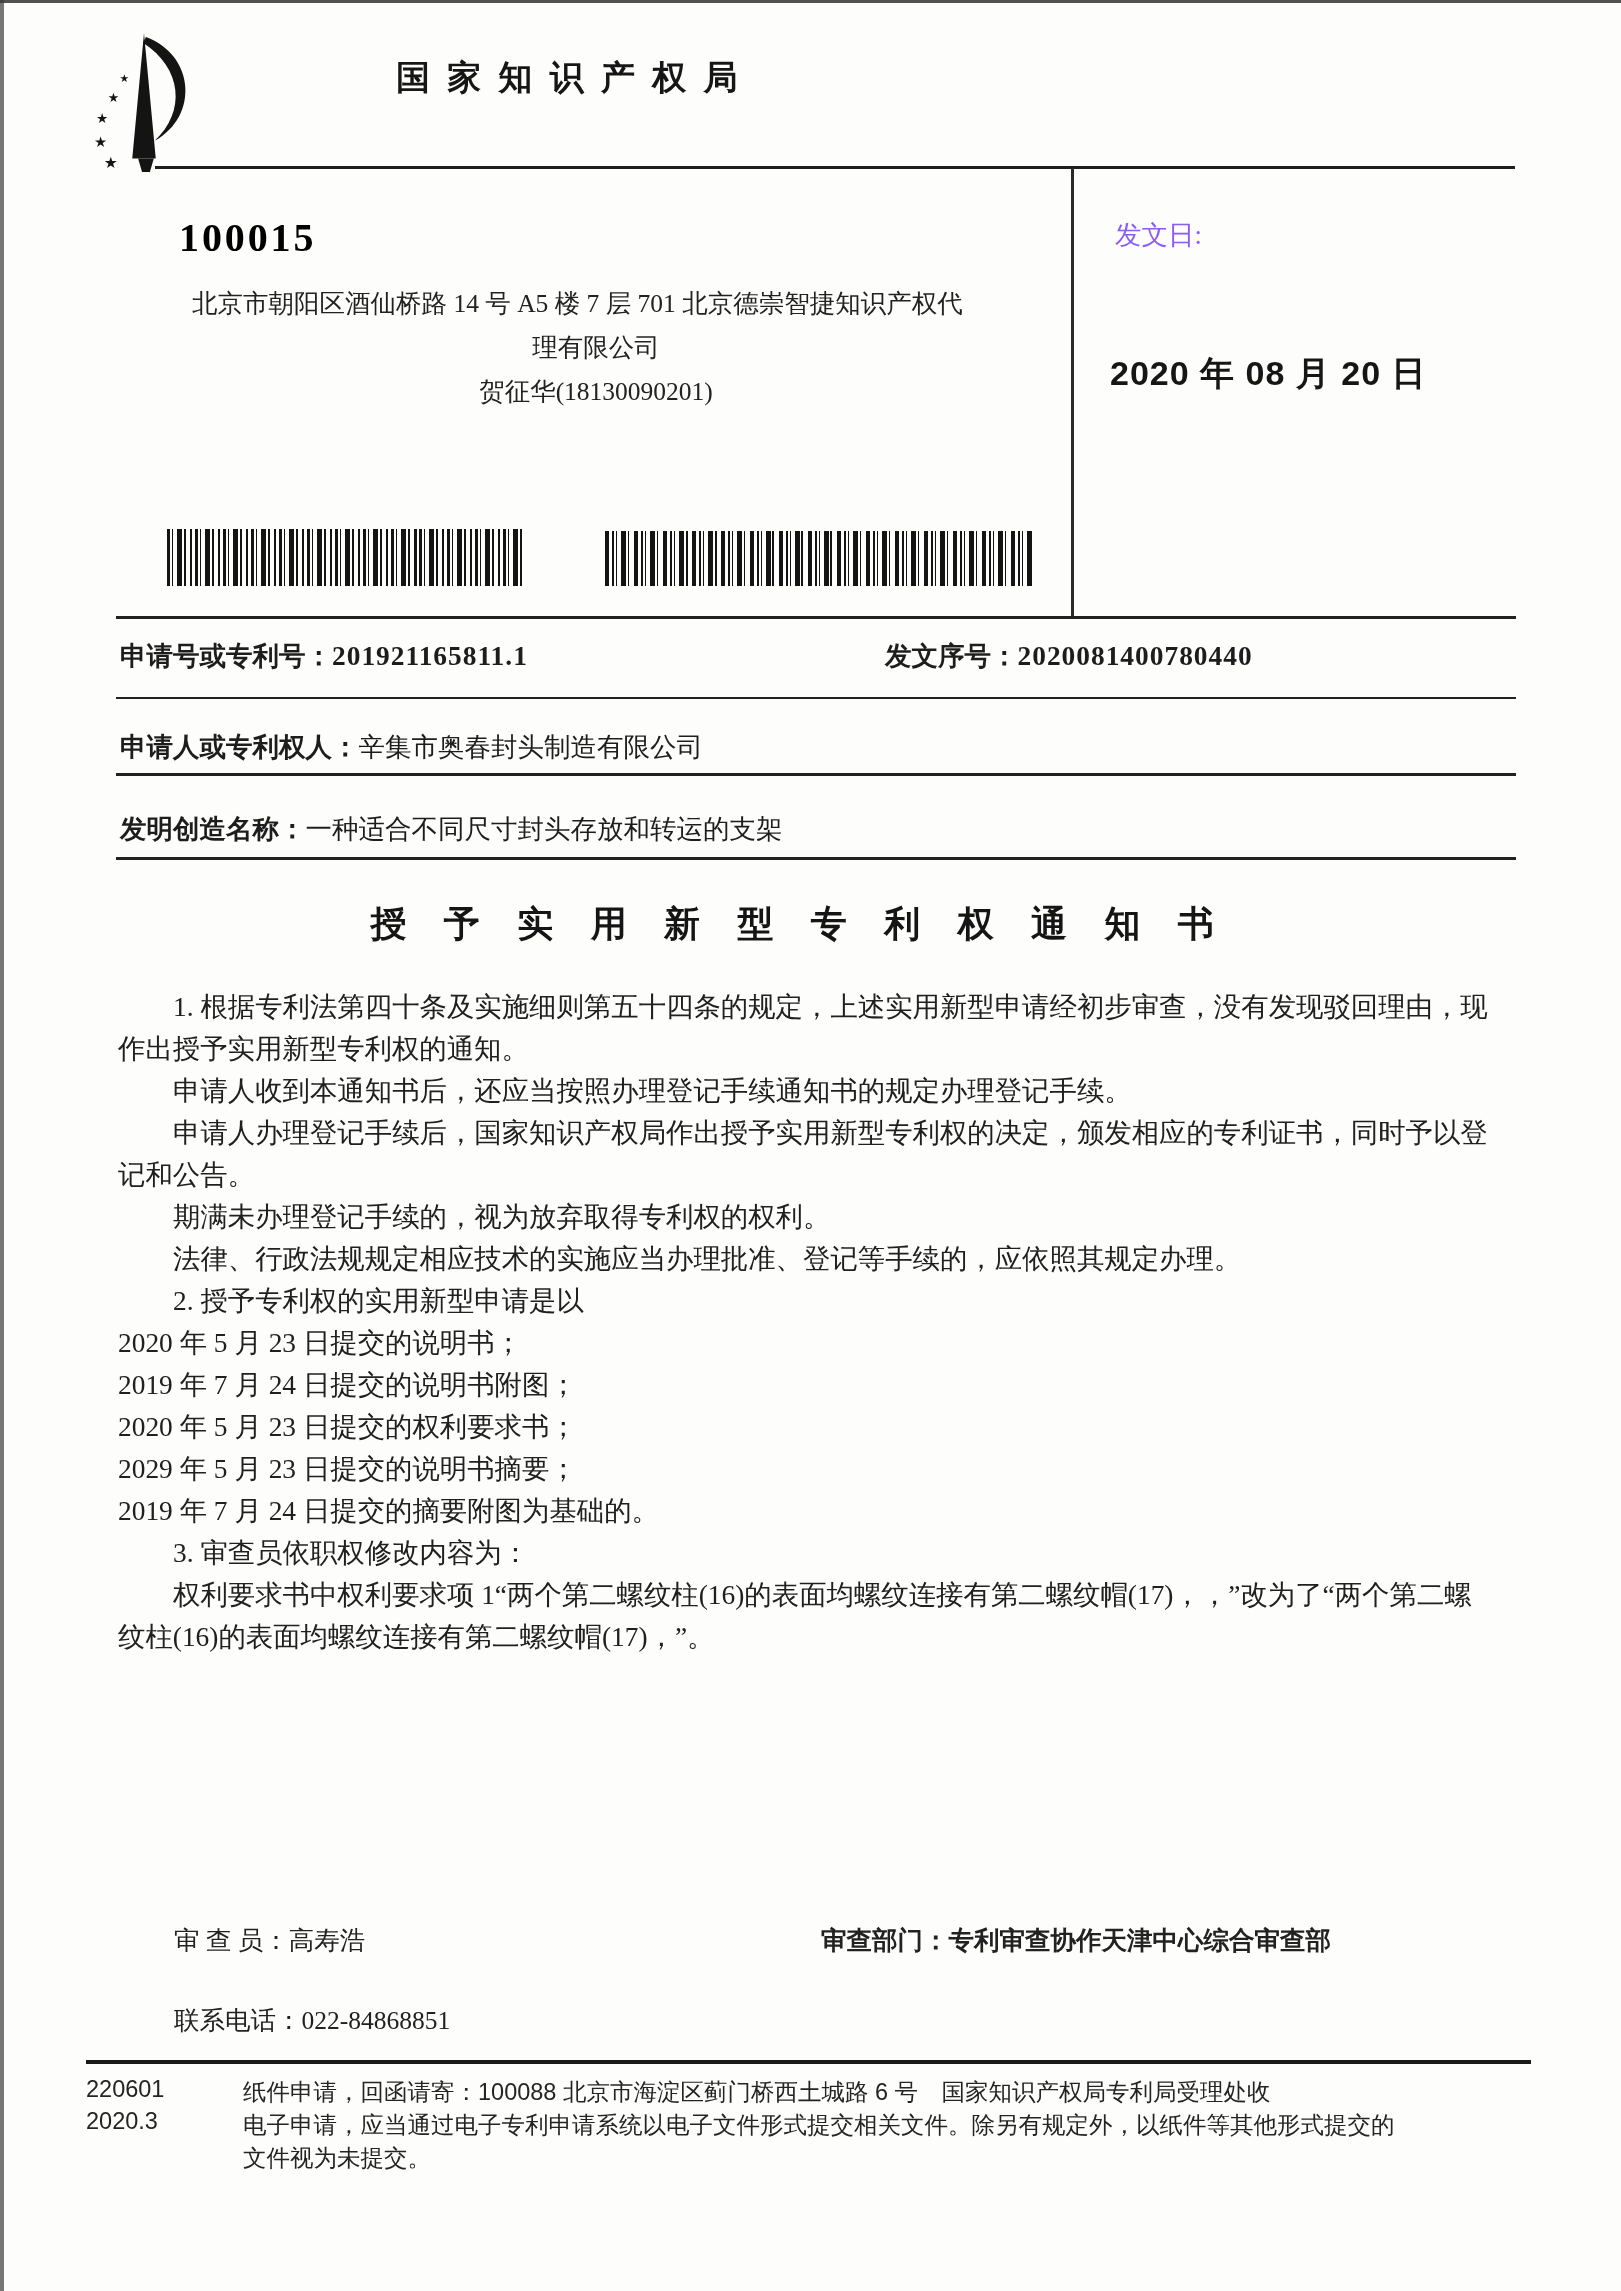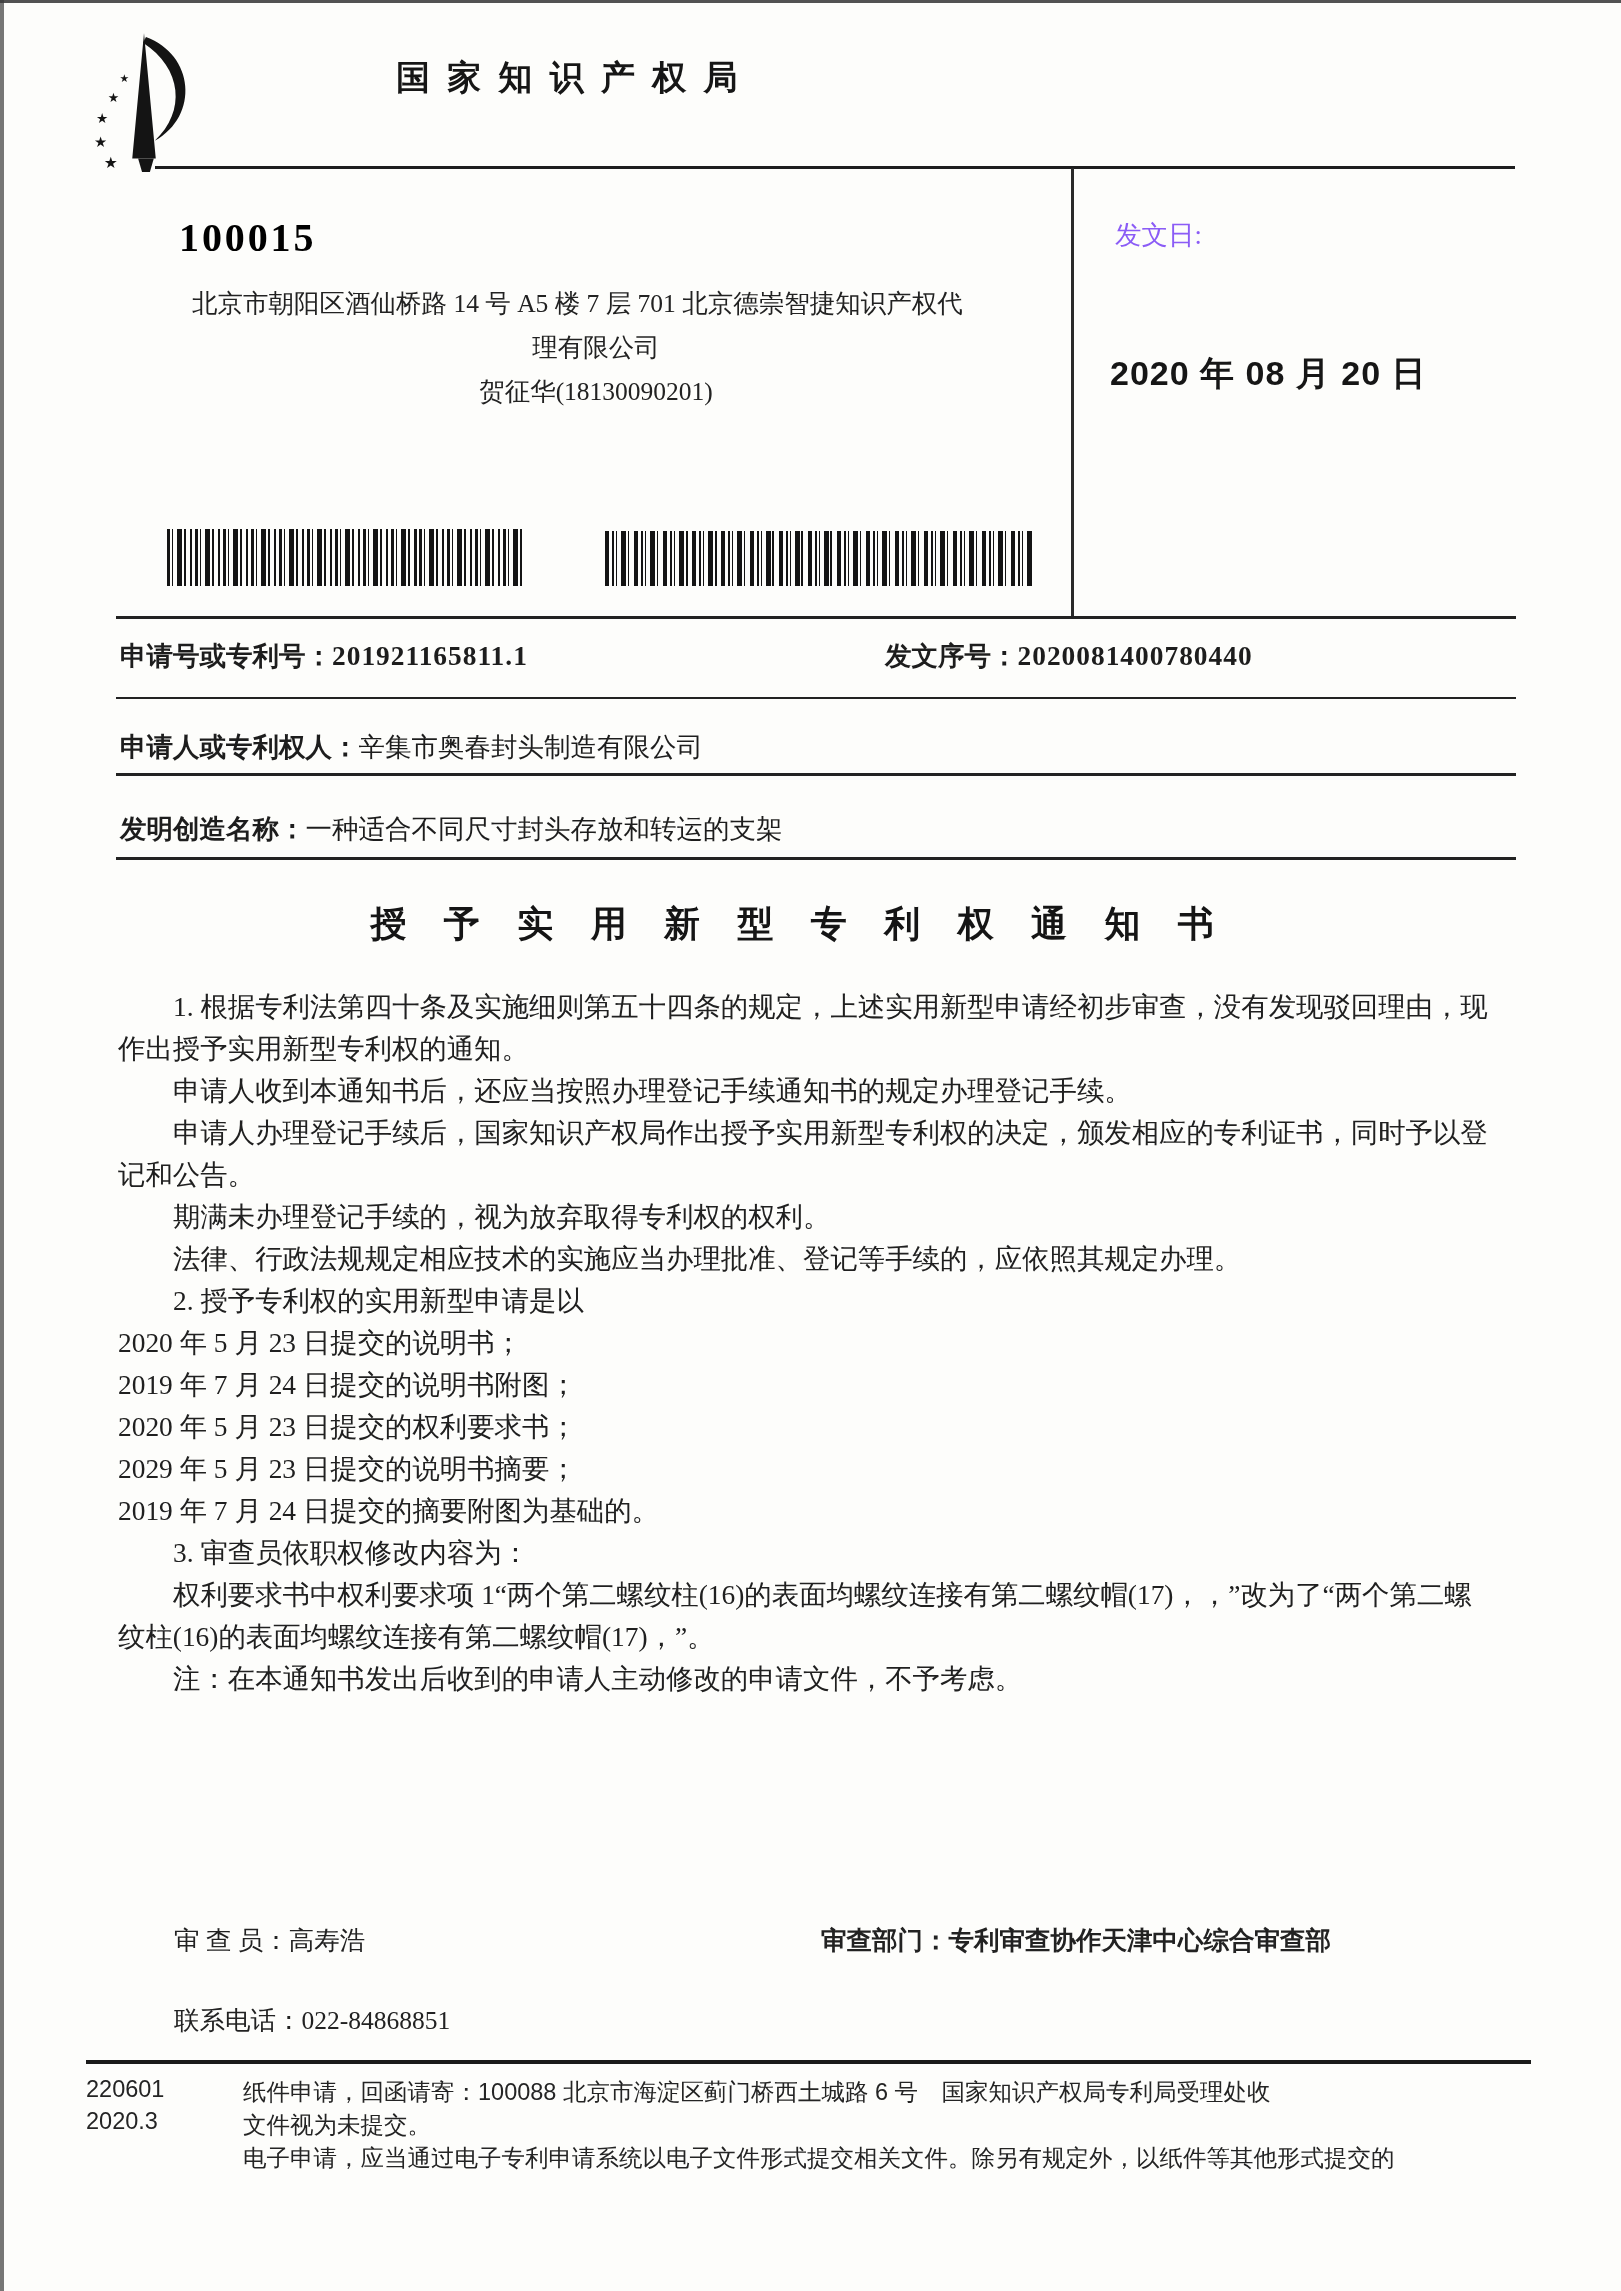--- a/index.html
+++ b/index.html
@@ -139,36 +139,35 @@
     <p>期满未办理登记手续的，视为放弃取得专利权的权利。</p>
     <p>法律、行政法规规定相应技术的实施应当办理批准、登记等手续的，应依照其规定办理。</p>
     <p class="gap-l">2. 授予专利权的实用新型申请是以</p>
     <p class="noindent">2020 年 5 月 23 日提交的说明书；</p>
     <p class="noindent">2019 年 7 月 24 日提交的说明书附图；</p>
     <p class="noindent">2020 年 5 月 23 日提交的权利要求书；</p>
     <p class="noindent">2029 年 5 月 23 日提交的说明书摘要；</p>
     <p class="noindent">2019 年 7 月 24 日提交的摘要附图为基础的。</p>
     <p class="gap-m">3. 审查员依职权修改内容为：</p>
     <p>权利要求书中权利要求项 1“两个第二螺纹柱(16)的表面均螺纹连接有第二螺纹帽(17)，，”改为了“两个第二螺纹柱(16)的表面均螺纹连接有第二螺纹帽(17)，”。</p>
-    <p>注：在本通知书发出后收到的申请人主动修改的申请文件，不予考虑。</p>
   </div>
 
   <div class="abs sign sig-examiner serif">
     <span>审 查 员：</span><span>高寿浩</span>
   </div>
   <div class="abs sign sig-dept serif">
     <span>审查部门：</span><span>专利审查协作天津中心综合审查部</span>
   </div>
   <div class="abs sign sig-phone serif">
     <span>联系电话：</span><span>022-84868851</span>
   </div>
 
   <div class="abs footer-rule"></div>
   <div class="abs fcode fc1">220601</div>
   <div class="abs fcode fc2">2020.3</div>
   <div class="abs ftext">
     <div>纸件申请，回函请寄：100088 北京市海淀区蓟门桥西土城路 6 号　国家知识产权局专利局受理处收</div>
+    <div>电子申请，应当通过电子专利申请系统以电子文件形式提交相关文件。除另有规定外，以纸件等其他形式提交的</div>
     <div>文件视为未提交。</div>
-    <div>电子申请，应当通过电子专利申请系统以电子文件形式提交相关文件。除另有规定外，以纸件等其他形式提交的</div>
   </div>
 
 </div>
 
 
 </body></html>

